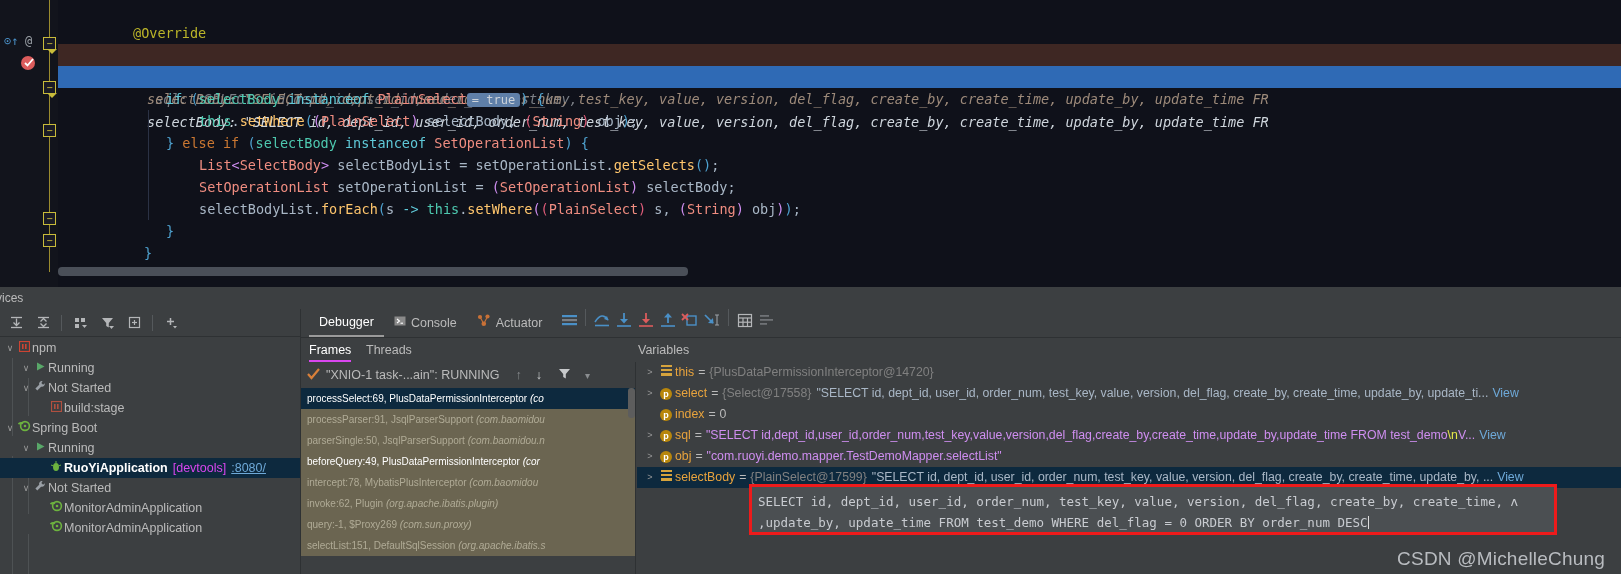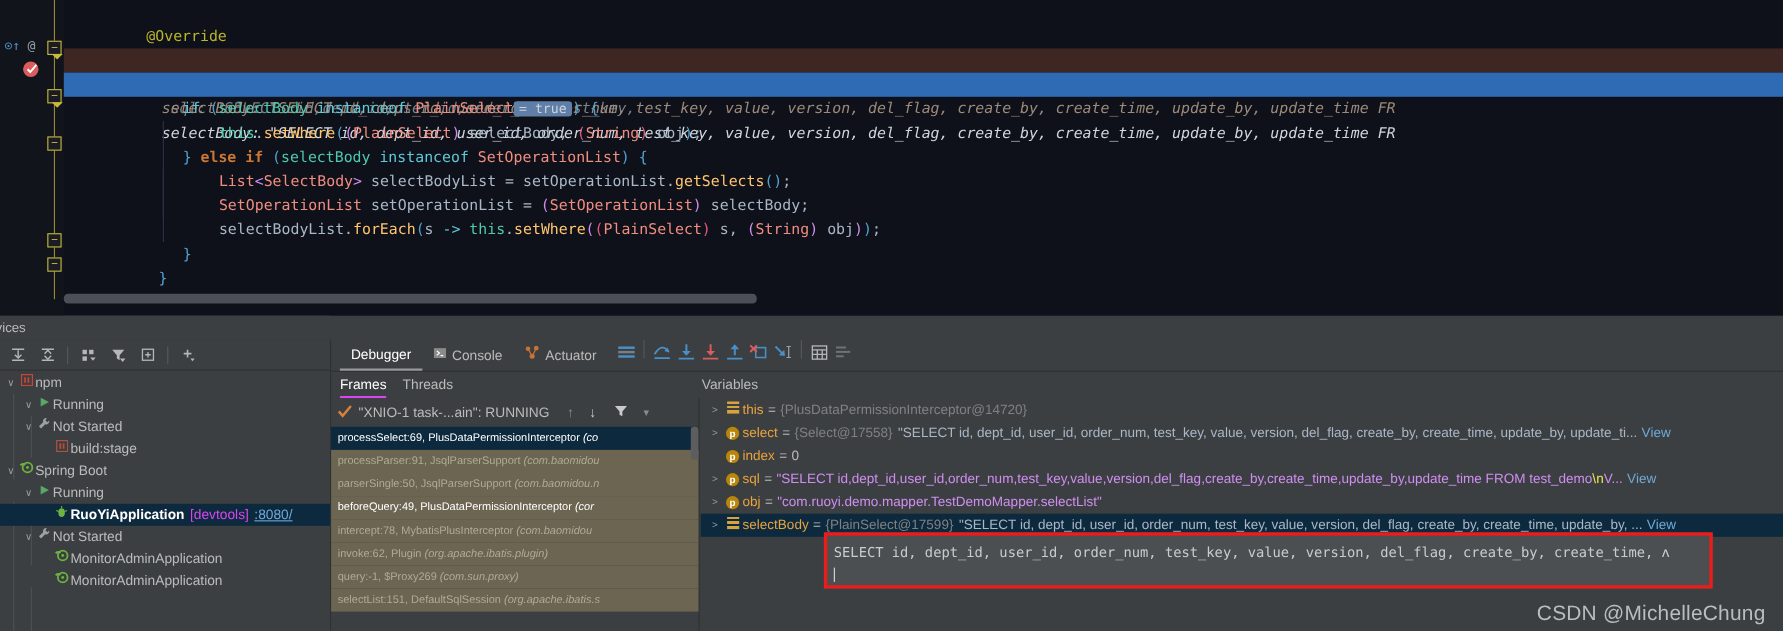--- a/index.html
+++ b/index.html
@@ -46,21 +46,21 @@
     position: relative; height: 22px; line-height: 22px; white-space: pre;
     padding-left: 10px;
   }
   .ln.brown { background: #3e2723; }
   .ln.sel { background: #2f6ab5; }
   .indent-guide {
     position: absolute; width: 1px; background: #2b3245;
   }
 
   
-  .kw   { color: #cc7832; font-weight: bold; }
+  .kw   { color: #cc7832; }
   .kw2  { color: #5fc9d8; }
   .anno { color: #bbb529; }
   .typ  { color: #f08d81; }
   .mth  { color: #ffc66d; }
   .par  { color: #4ec9b0; }
   .par2 { color: #cf8ef0; }
   .par3 { color: #e05d7a; }
   .plain{ color: #a9b7c6; }
   .brace{ color: #4fa3d1; }
   .hint { color: #7b7f86; font-style: italic; }
@@ -707,17 +707,17 @@
           <span class="vgray" style="margin-left:5px;">"SELECT id, dept_id, user_id, order_num, test_key, value, version, del_flag, create_by, create_time, update_by, ...</span>
           <span class="vview">View</span>
         </div>
       </div>
     </div>
 
   </div>
 
   <div class="sql-pop">
     <div>SELECT id, dept_id, user_id, order_num, test_key, value, version, del_flag, create_by, create_time, ʌ</div>
-    <div><span class="caret"></span></div>
+    <div><span>,update_by, update_time FROM test_demo WHERE del_flag = 0 ORDER BY order_num DESC</span><span class="caret"></span></div>
   </div>
 
   <div class="watermark">CSDN @MichelleChung</div>
 </div>
 
 </body></html>

